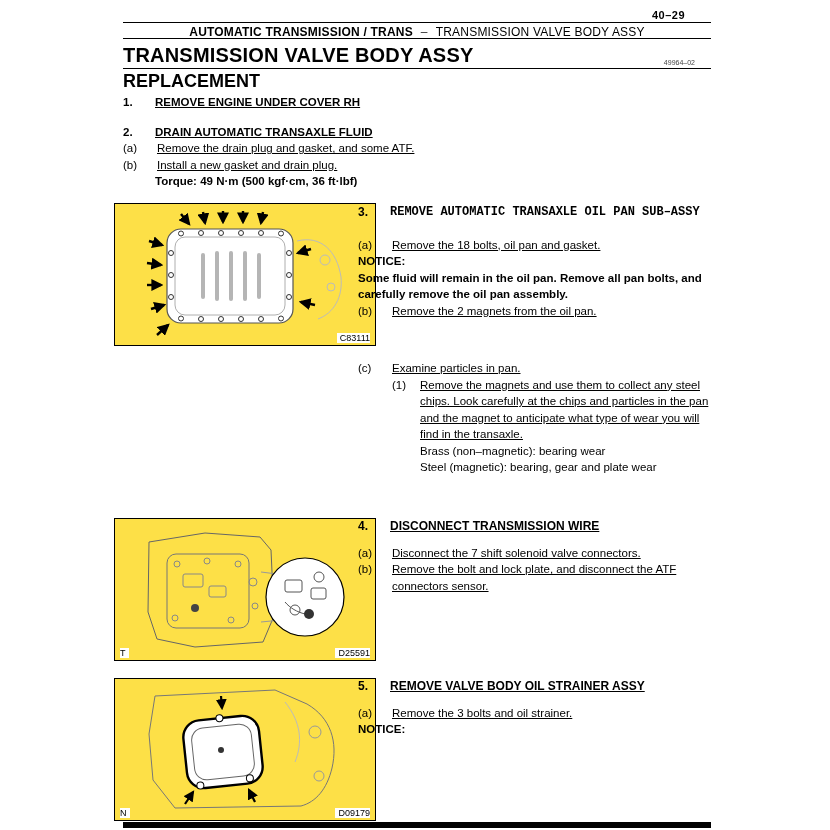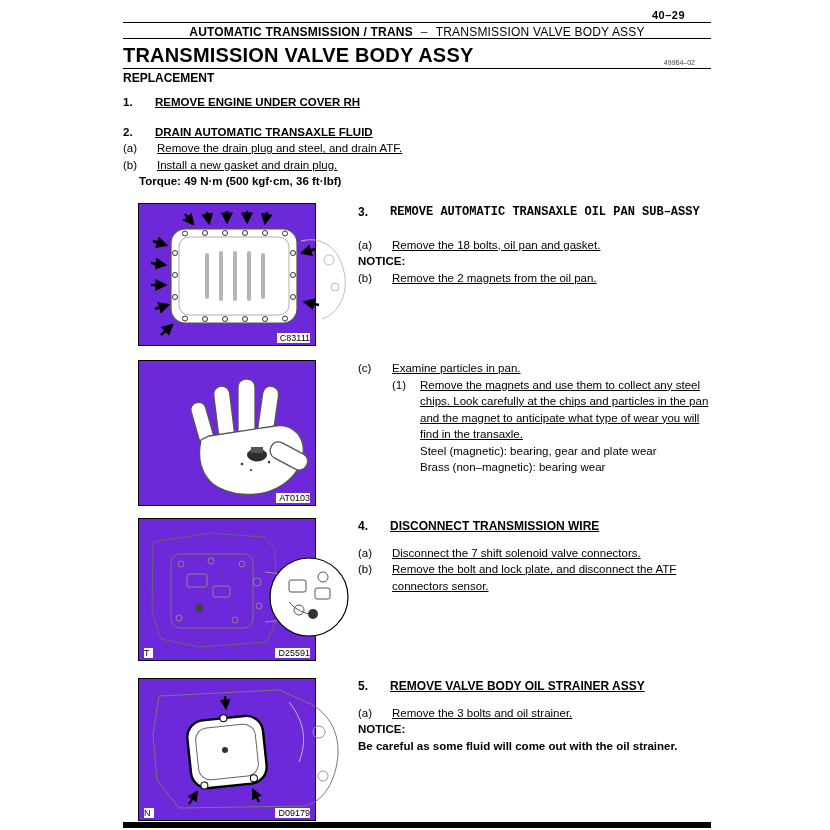--- a/index.html
+++ b/index.html
@@ -19,31 +19,31 @@
 
   .pagenum { top: 9px; left: 652px; font-size: 11px; font-weight: bold; letter-spacing: .5px; }
   .rule { left: 123px; width: 588px; border-top: 1px solid #000; height: 0; }
   .r1 { top: 22px; }
   .r2 { top: 38px; }
   .header { top: 25px; left: 123px; width: 588px; text-align: center; font-size: 12px; letter-spacing: .2px; }
   .header .hsep { margin: 0 8px; color: #333; }
   .title { top: 44px; left: 123px; font-size: 20px; font-weight: bold; letter-spacing: .2px; font-family: "Liberation Sans", sans-serif; }
   .doccode { top: 59px; left: 123px; width: 572px; text-align: right; font-size: 7px; color: #444; }
   .title-rule { top: 68px; border-top-width: 1.4px; }
-  .replacement { top: 71px; left: 123px; font-size: 12px; font-weight: bold; }
+  .replacement { top: 71px; left: 123px; font-size: 18px; font-weight: bold; }
 
   .lcol { left: 123px; width: 475px; font-size: 11.5px; line-height: 16.3px; }
   .s-step1 { top: 94px; }
   .s-step2 { top: 124px; }
   .srow { display: flex; }
   .num { flex: 0 0 32px; }
   .lab { flex: 0 0 34px; }
-  .torque { margin-left: 16px; font-weight: bold; }
-
-  .fig { position: absolute; left: 138px; width: 178px; height: 143px; border: 1.4px solid #000; background: #6d28d9; }
+  .torque { margin-left: 32px; font-weight: bold; }
+
+  .fig { position: absolute; left: 114px; width: 262px; height: 143px; border: 1.4px solid #000; background: #fde047; }
   .fig svg { display: block; margin: 1px auto 0 auto; }
   .f1 { top: 203px; }
   .f2 { top: 360px; height: 146px; }
   .f3 { top: 518px; }
   .f4 { top: 678px; }
   .fig-code { position: absolute; right: 5px; bottom: 2px; font-size: 9px; background: #fff; padding-left: 3px; }
   .fig-letter { position: absolute; left: 5px; bottom: 2px; font-size: 9px; background: #fff; padding-right: 3px; }
 
   .rcol { left: 358px; width: 356px; font-size: 11.5px; line-height: 16.5px; }
   .sec3 { top: 204px; }
@@ -84,21 +84,21 @@
     </div>
   </div>
 
   <div class="abs lcol s-step2">
     <div class="srow bold">
       <span class="num">2.</span>
       <span class="flex1">DRAIN AUTOMATIC TRANSAXLE FLUID</span>
     </div>
     <div class="srow">
       <span class="lab">(a)</span>
-      <span class="flex1">Remove the drain plug and steel, and drain ATF.</span>
+      <span class="flex1">Remove the drain plug and gasket, and some ATF.</span>
     </div>
     <div class="srow">
       <span class="lab">(b)</span>
       <span class="flex1">Install a new gasket and drain plug.</span>
     </div>
     <div class="torque">Torque: 49 N·m (500 kgf·cm, 36 ft·lbf)</div>
   </div>
 
   <div class="abs fig f1">
     <svg viewBox="0 0 220 140" width="220" height="140">
@@ -160,58 +160,39 @@
   <div class="abs rcol sec3">
     <div class="shead">
       <span class="num">3.</span>
       <span class="jtitle">REMOVE AUTOMATIC TRANSAXLE OIL PAN SUB–ASSY</span>
     </div>
     <div class="srow gap16">
       <span class="lab">(a)</span>
       <span class="flex1">Remove the 18 bolts, oil pan and gasket.</span>
     </div>
     <div class="bold">NOTICE:</div>
+    <div class="bold">Some fluid will remain in the oil pan. Remove all pan bolts, and carefully remove the oil pan assembly.</div>
     <div class="srow">
       <span class="lab">(b)</span>
       <span class="flex1">Remove the 2 magnets from the oil pan.</span>
     </div>
   </div>
 
-  <div class="abs fig f2">
-    <svg viewBox="0 0 220 143" width="220" height="143">
-      <g fill="#fff" stroke="#555" stroke-width="1.3">
-        <rect x="56" y="40" width="15" height="44" rx="7" transform="rotate(-16 63 62)"></rect>
-        <rect x="77" y="24" width="16" height="54" rx="8" transform="rotate(-7 85 51)"></rect>
-        <rect x="99" y="17" width="17" height="60" rx="8"></rect>
-        <rect x="121" y="24" width="16" height="54" rx="8" transform="rotate(8 129 51)"></rect>
-        <path d="M62,78 C58,96 62,112 74,122 C90,134 118,136 138,126 C156,117 166,100 164,84 C162,70 150,62 136,64 L70,74 Z"></path>
-        <rect x="132" y="78" width="40" height="17" rx="8" transform="rotate(28 136 86)"></rect>
-      </g>
-      <ellipse cx="118" cy="93" rx="10" ry="6.5" fill="#2e2e2e"></ellipse>
-      <rect x="112" y="85" width="12" height="6" fill="#555"></rect>
-      <g fill="#333">
-        <circle cx="103" cy="102" r="1.3"></circle>
-        <circle cx="130" cy="100" r="1.2"></circle>
-        <circle cx="112" cy="108" r="1.1"></circle>
-      </g>
-    </svg>
-    <span class="fig-code">AT0103</span>
-  </div>
 
   <div class="abs rcol sec3c">
     <div class="srow">
       <span class="lab">(c)</span>
       <span class="flex1">Examine particles in pan.</span>
     </div>
     <div class="nest">
       <span class="nlab">(1)</span>
       <span class="flex1">Remove the magnets and use them to collect any steel chips. Look carefully at the chips and particles in the pan and the magnet to anticipate what type of wear you will find in the transaxle.</span>
     </div>
+    <div class="wearline">Brass (non–magnetic): bearing wear</div>
     <div class="wearline">Steel (magnetic): bearing, gear and plate wear</div>
-    <div class="wearline">Brass (non–magnetic): bearing wear</div>
   </div>
 
   <div class="abs fig f3">
     <svg viewBox="0 0 220 140" width="220" height="140">
       <path d="M14,22 L70,13 L125,17 L136,30 L139,96 L128,122 L60,127 L22,119 L13,92 Z" fill="none" stroke="#666" stroke-width="1"></path>
       <rect x="32" y="34" width="82" height="74" rx="9" fill="none" stroke="#777"></rect>
       <g fill="none" stroke="#888">
         <circle cx="42" cy="44" r="3"></circle>
           <circle cx="72" cy="41" r="3"></circle>
           <circle cx="103" cy="44" r="3"></circle>
@@ -286,18 +267,17 @@
   <div class="abs rcol sec5">
     <div class="shead">
       <span class="num">5.</span>
       <span class="flex1">REMOVE VALVE BODY OIL STRAINER ASSY</span>
     </div>
     <div class="srow gap10">
       <span class="lab">(a)</span>
       <span class="flex1">Remove the 3 bolts and oil strainer.</span>
     </div>
     <div class="bold">NOTICE:</div>
-    <div class="bold">Be careful as some fluid will come out with the oil strainer.</div>
   </div>
 
   <div class="abs bottombar"></div>
 
 </div>
 
 </body></html>

